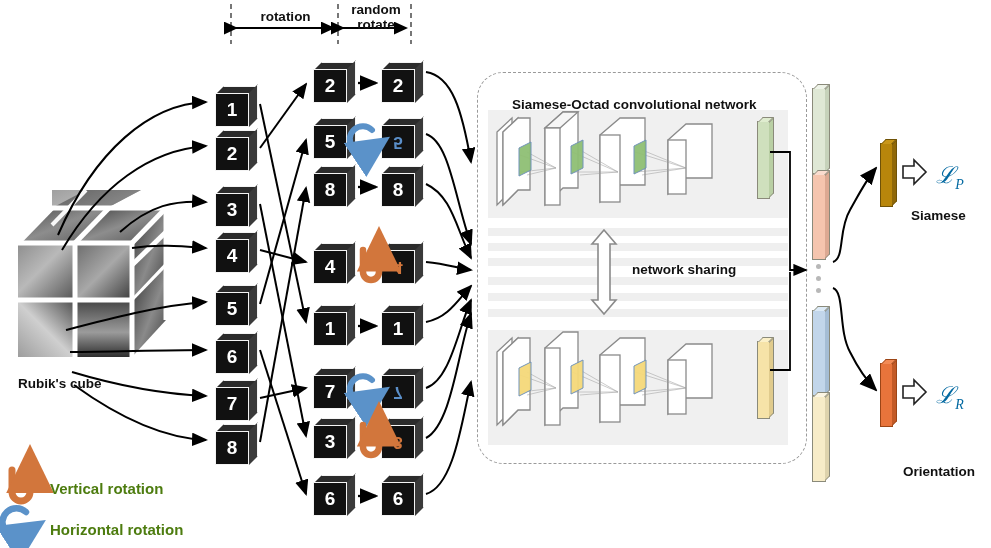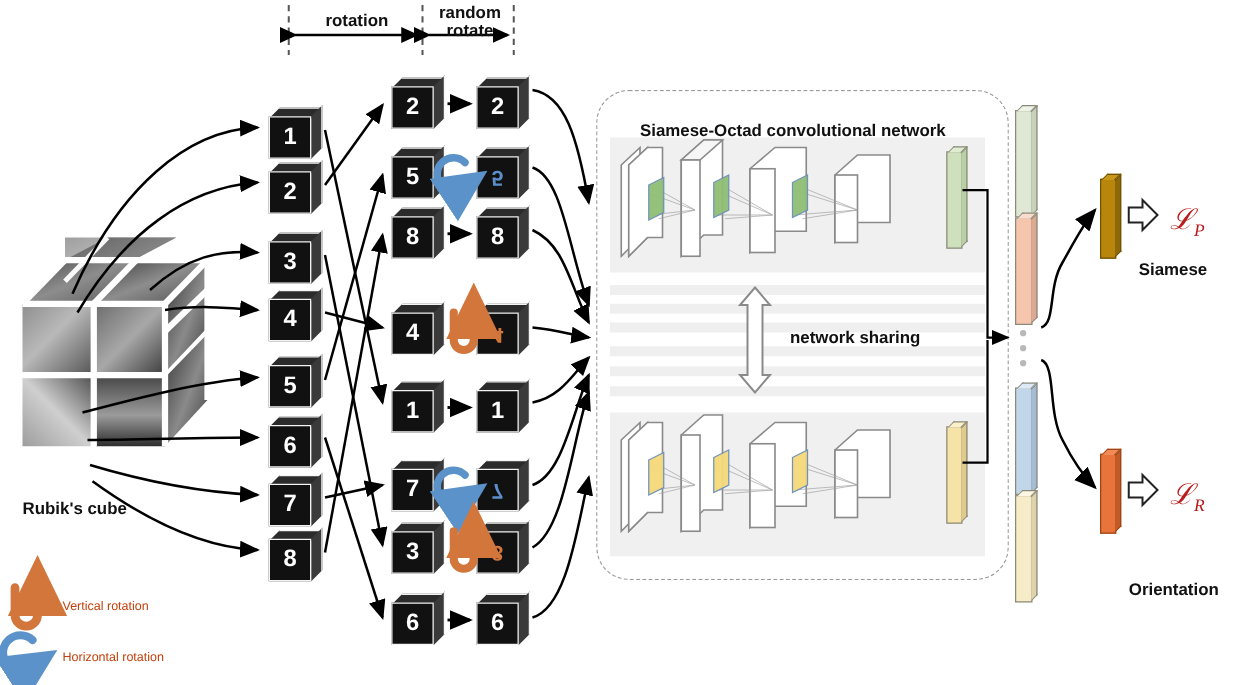--- a/index.html
+++ b/index.html
@@ -33,26 +33,26 @@
   .vec{position:absolute;box-sizing:border-box;border:1.1px solid #8a8a7a;}
   .vec .vtop{position:absolute;left:0;top:-5px;width:100%;height:5px;transform:skewX(-45deg);
      transform-origin:bottom left;border:1.1px solid #8a8a7a;border-bottom:none;box-sizing:border-box;}
   .vec .vside{position:absolute;right:-5px;top:0;width:5px;height:100%;transform:skewY(-45deg);
      transform-origin:top left;border:1.1px solid #8a8a7a;border-left:none;box-sizing:border-box;}
 
   .dots3{position:absolute;display:flex;flex-direction:column;align-items:center;gap:7px;}
   .dots3 i{display:block;width:5px;height:5px;border-radius:50%;background:#b8b8b8;}
 
   
-  .loss{position:absolute;font-family:"Liberation Serif",serif;font-style:italic;font-size:23px;color:#b91c1c;white-space:nowrap;}
+  .loss{position:absolute;font-family:"Liberation Serif",serif;font-style:italic;font-size:23px;color:#0369a1;white-space:nowrap;}
   .loss sub{font-size:14px;font-style:italic;}
   .task-label{position:absolute;font-size:13.5px;font-weight:700;color:#111;white-space:nowrap;}
 
   
-  .legend-txt{position:absolute;font-size:10px;font-weight:400;color:#c2410c;white-space:nowrap;}
+  .legend-txt{position:absolute;font-size:15px;font-weight:700;color:#4d7c0f;white-space:nowrap;}
   .cube-caption{position:absolute;font-size:13.5px;font-weight:700;color:#111;white-space:nowrap;}
 
   svg.overlay{position:absolute;left:0;top:0;width:991px;height:548px;pointer-events:none;}
 </style>
 </head>
 <body>
 
 <div class="stage">
 
   <svg class="overlay">
@@ -145,21 +145,21 @@
       <line x1="52" y1="208" x2="166" y2="208"></line>
       <line x1="132" y1="243" x2="132" y2="357"></line>
       <line x1="132" y1="265" x2="166" y2="232"></line>
       <line x1="166" y1="208" x2="166" y2="320"></line>
       <line x1="132" y1="243" x2="166" y2="208"></line>
     </g>
     <g stroke="#ffffff" stroke-width="4" fill="none" opacity="0.95">
       <line x1="86" y1="190" x2="52" y2="225"></line>
     </g>
   </svg>
-  <div class="cube-caption" style="left:18px;top:399px;">Rubik's cube</div>
+  <div class="cube-caption" style="left:18px;top:376px;">Rubik's cube</div>
 
   <div class="cube" style="left:215px;top:86px;">
     <div class="top"></div>
     <div class="side"></div>
     <div class="face"></div>
     <div class="num">1</div>
   </div>
   <div class="cube" style="left:215px;top:130px;">
     <div class="top"></div>
     <div class="side"></div>

